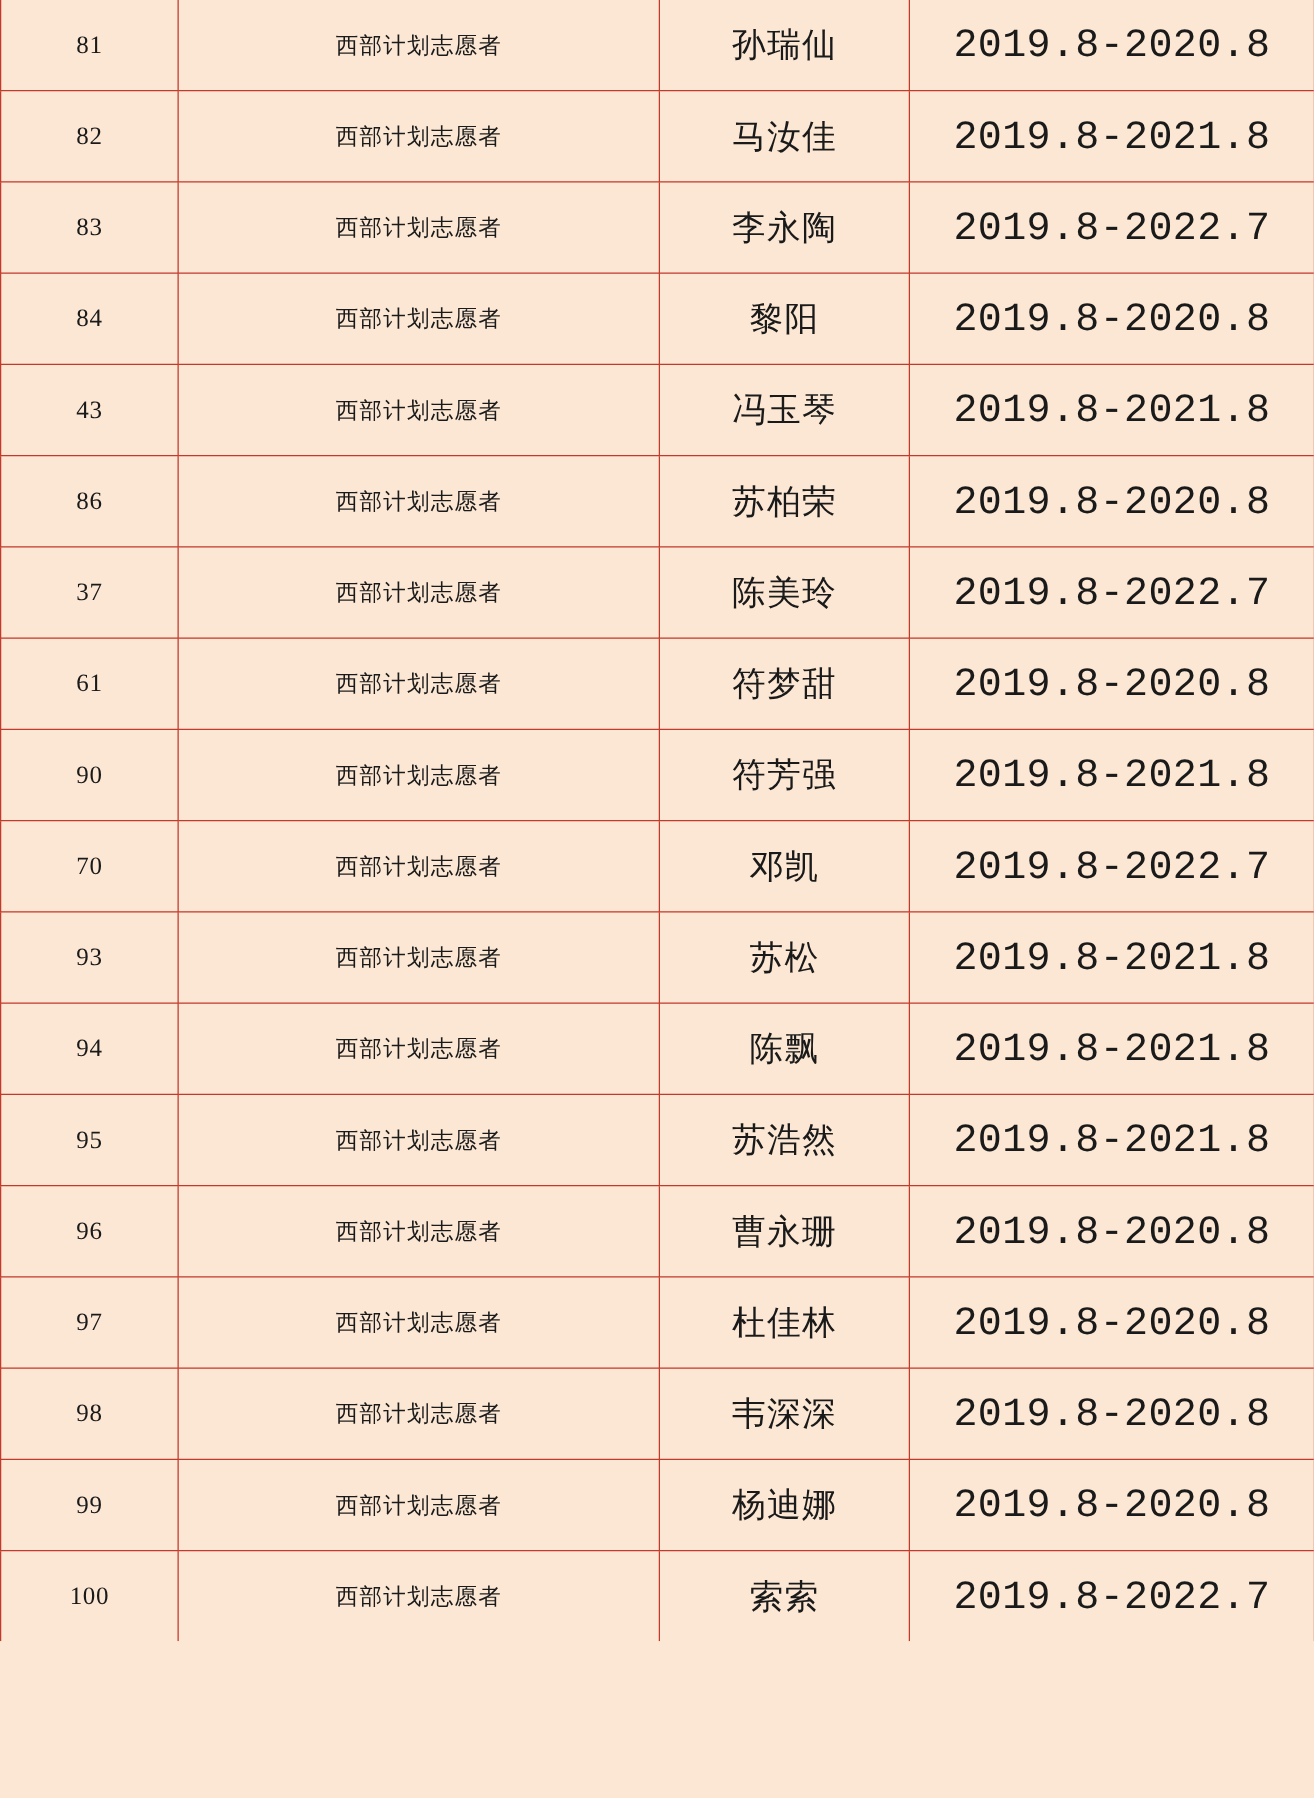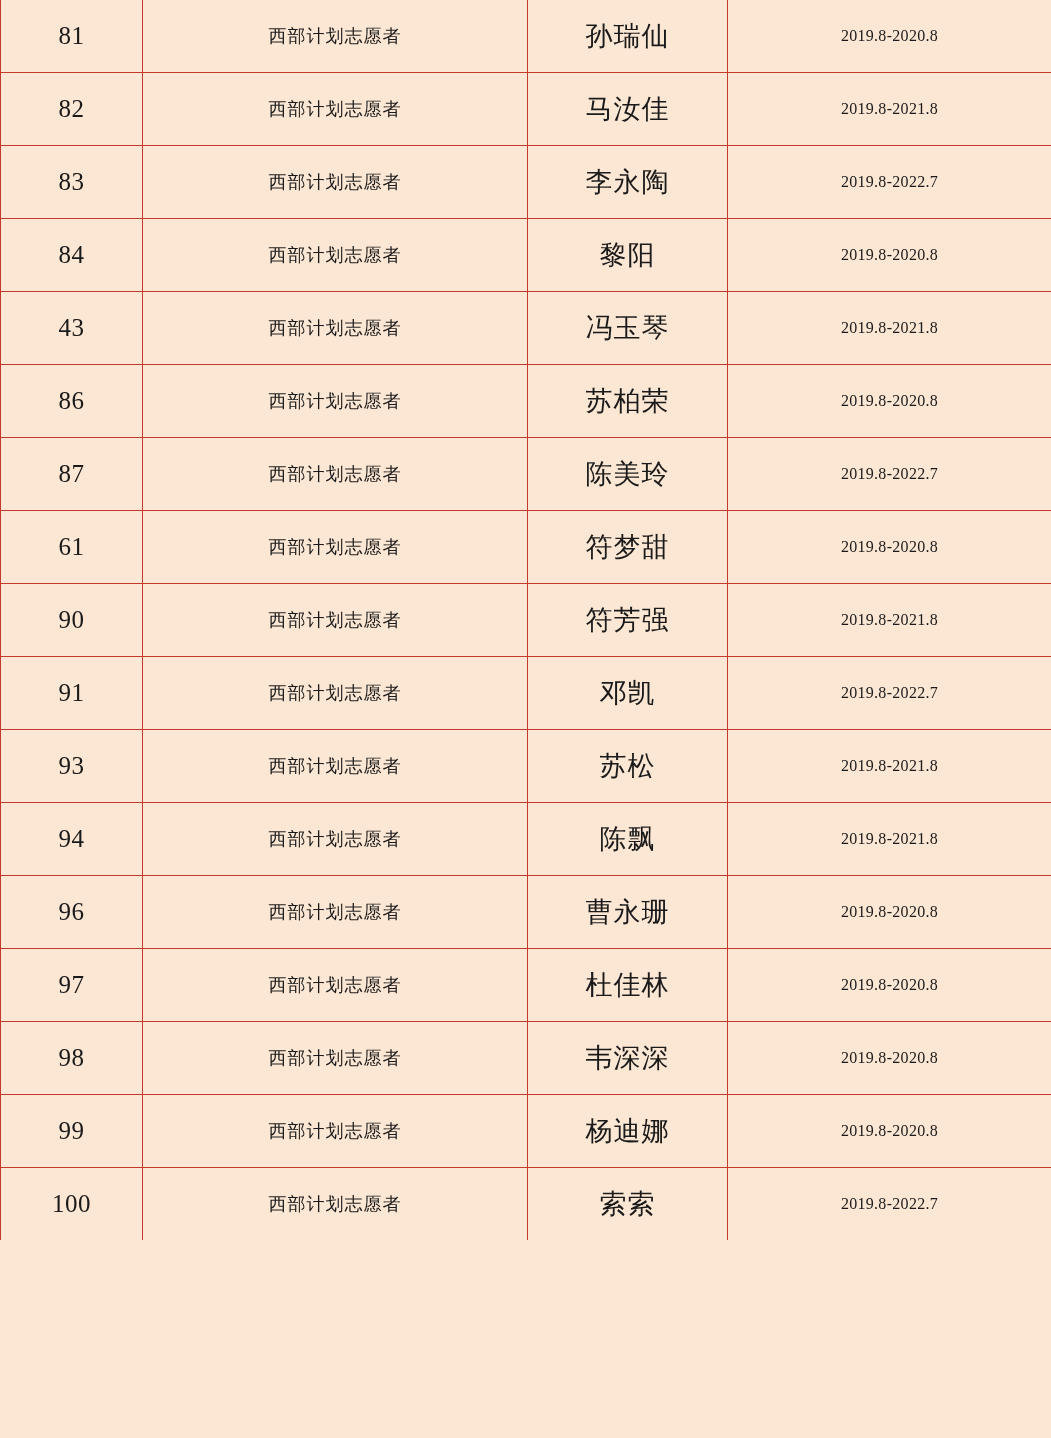--- a/index.html
+++ b/index.html
@@ -31,36 +31,36 @@
     border: 1.5px solid #c0392b;
     border-color: #c3392c;
     text-align: center;
     vertical-align: middle;
     height: 72px;
     padding: 0 4px;
     color: #1a1a1a;
     background: #fbe7d3;
   }
   td.cell-index {
-    font-size: 25px;
+    font-size: 20px;
     font-family: "Liberation Serif", serif;
     letter-spacing: 0.5px;
     margin-top: 32px;
   }
   td.cell-role {
     font-size: 18px;
     letter-spacing: 1px;
   }
   td.cell-name {
     font-size: 27px;
     letter-spacing: 1px;
   }
   td.cell-term {
-    font-size: 16px;
-    font-family: Liberation Serif, serif;
+    font-size: 32px;
+    font-family: Liberation Mono, monospace;
     letter-spacing: 0.3px;
   }
   
   tr.roster-row:first-child td { border-top: none; }
   tr.roster-row:last-child td { border-bottom: none; }
 </style>
 </head>
 <body>
 
 <div class="sheet">
@@ -102,53 +102,59 @@
           <td class="cell-name">冯玉琴</td>
           <td class="cell-term">2019.8-2021.8</td>
         </tr>
         <tr class="roster-row">
           <td class="cell-index">86</td>
           <td class="cell-role">西部计划志愿者</td>
           <td class="cell-name">苏柏荣</td>
           <td class="cell-term">2019.8-2020.8</td>
         </tr>
         <tr class="roster-row">
-          <td class="cell-index">87</td>
+          <td class="cell-index">37</td>
           <td class="cell-role">西部计划志愿者</td>
           <td class="cell-name">陈美玲</td>
           <td class="cell-term">2019.8-2022.7</td>
         </tr>
         <tr class="roster-row">
           <td class="cell-index">61</td>
           <td class="cell-role">西部计划志愿者</td>
           <td class="cell-name">符梦甜</td>
           <td class="cell-term">2019.8-2020.8</td>
         </tr>
         <tr class="roster-row">
           <td class="cell-index">90</td>
           <td class="cell-role">西部计划志愿者</td>
           <td class="cell-name">符芳强</td>
           <td class="cell-term">2019.8-2021.8</td>
         </tr>
         <tr class="roster-row">
-          <td class="cell-index">91</td>
+          <td class="cell-index">70</td>
           <td class="cell-role">西部计划志愿者</td>
           <td class="cell-name">邓凯</td>
           <td class="cell-term">2019.8-2022.7</td>
         </tr>
         <tr class="roster-row">
           <td class="cell-index">93</td>
           <td class="cell-role">西部计划志愿者</td>
           <td class="cell-name">苏松</td>
           <td class="cell-term">2019.8-2021.8</td>
         </tr>
         <tr class="roster-row">
           <td class="cell-index">94</td>
           <td class="cell-role">西部计划志愿者</td>
           <td class="cell-name">陈飘</td>
+          <td class="cell-term">2019.8-2021.8</td>
+        </tr>
+        <tr class="roster-row">
+          <td class="cell-index">95</td>
+          <td class="cell-role">西部计划志愿者</td>
+          <td class="cell-name">苏浩然</td>
           <td class="cell-term">2019.8-2021.8</td>
         </tr>
         <tr class="roster-row">
           <td class="cell-index">96</td>
           <td class="cell-role">西部计划志愿者</td>
           <td class="cell-name">曹永珊</td>
           <td class="cell-term">2019.8-2020.8</td>
         </tr>
         <tr class="roster-row">
           <td class="cell-index">97</td>

